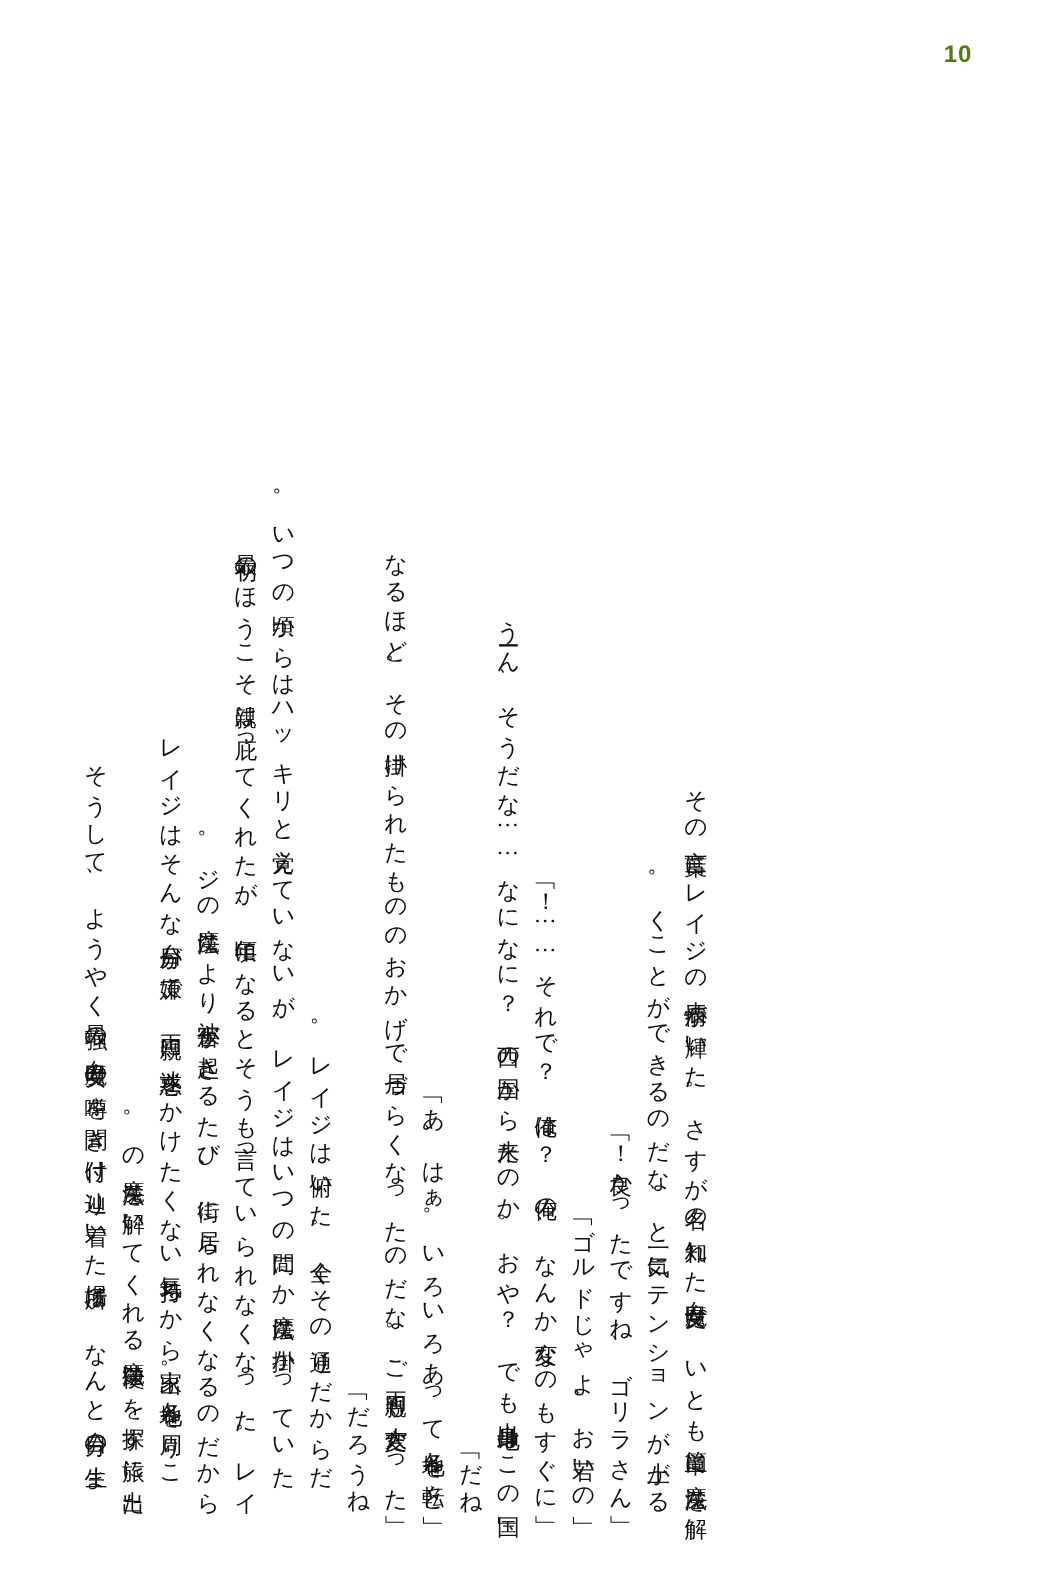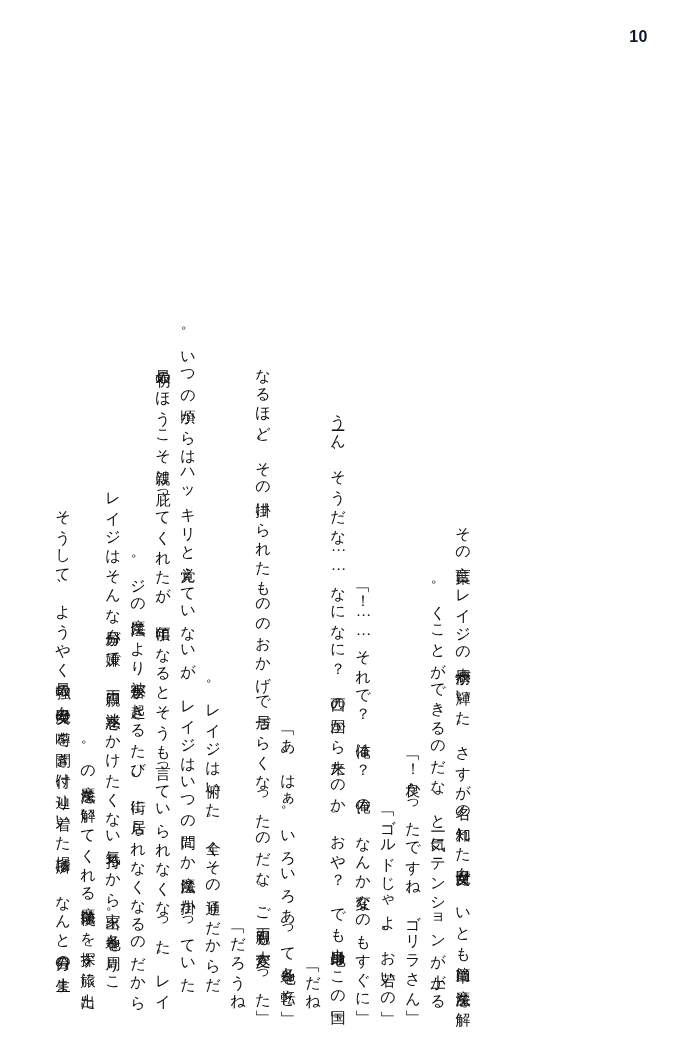--- a/index.html
+++ b/index.html
@@ -25,21 +25,21 @@
 
   
   #page-number {
     position: absolute;
     top: 28px;
     right: 52px;
     font-family: "Liberation Sans", sans-serif;
     font-size: 16px;
     font-weight: bold;
     letter-spacing: 0.5px;
-    color: #0f172a;
+    color: #4d7c0f;
   }
 
   
   #text-block {
     position: absolute;
     top: 78px;
     right: 46px;
     left: 46px;
     height: 925px;
     display: flex;

